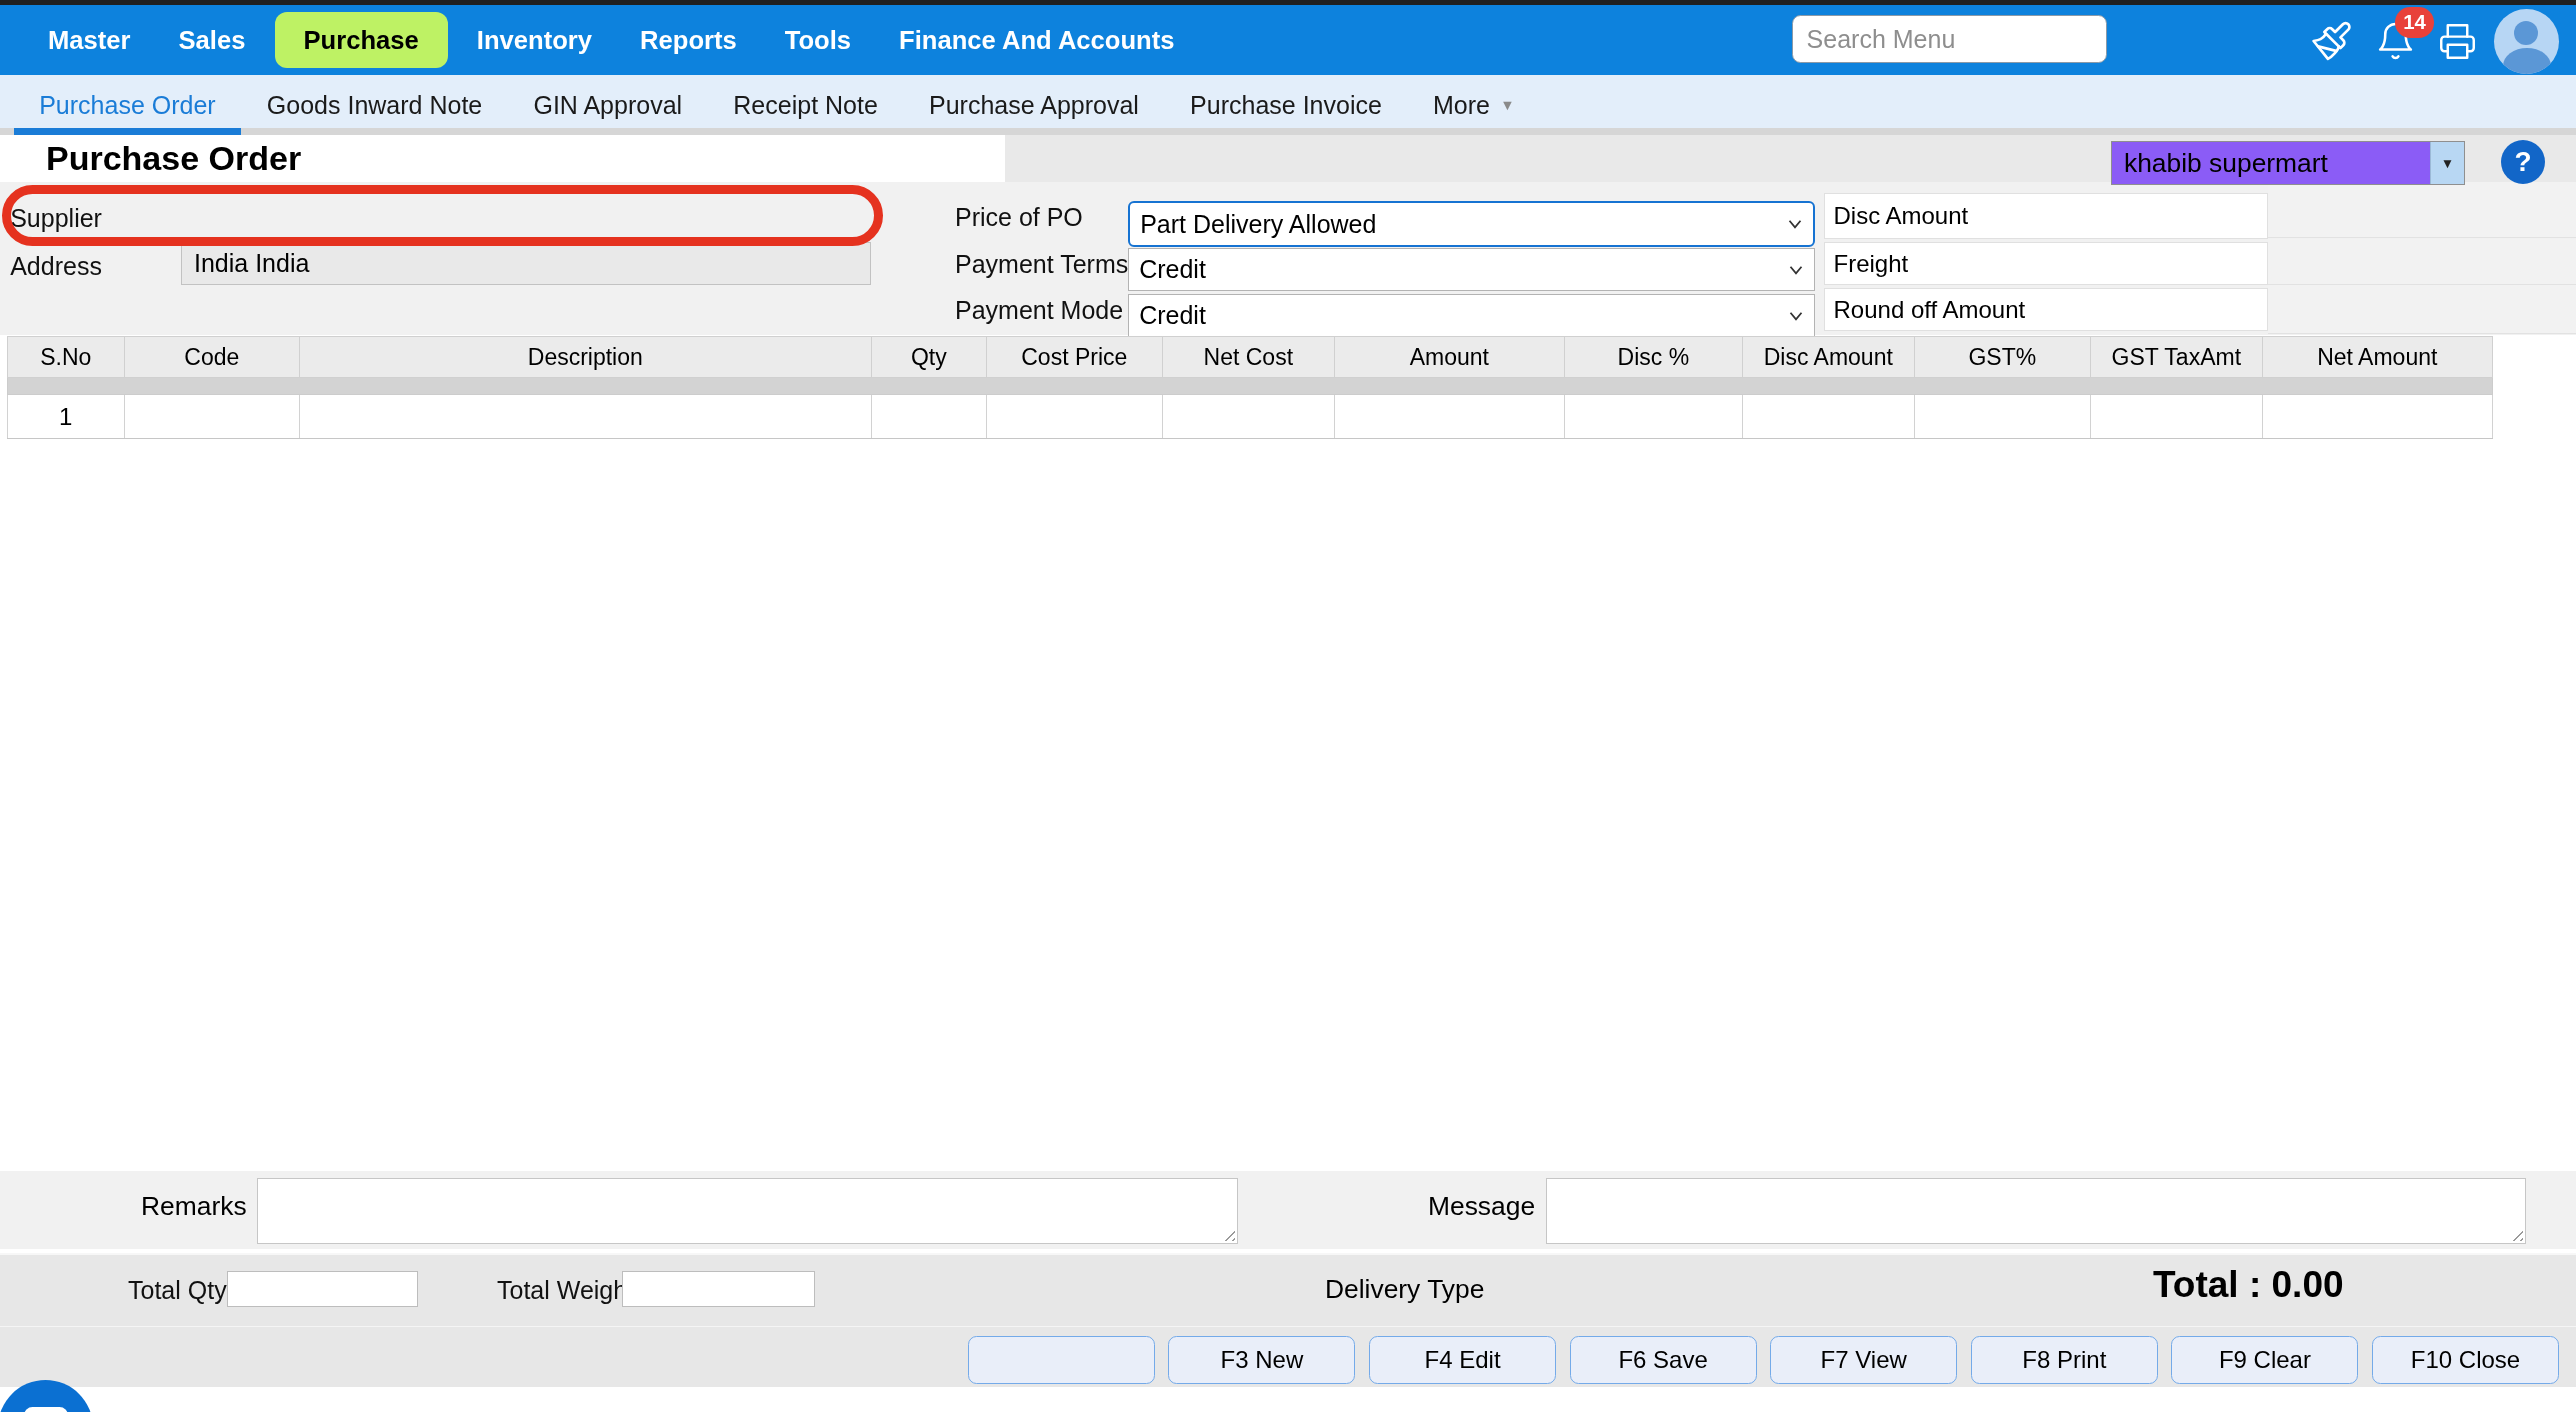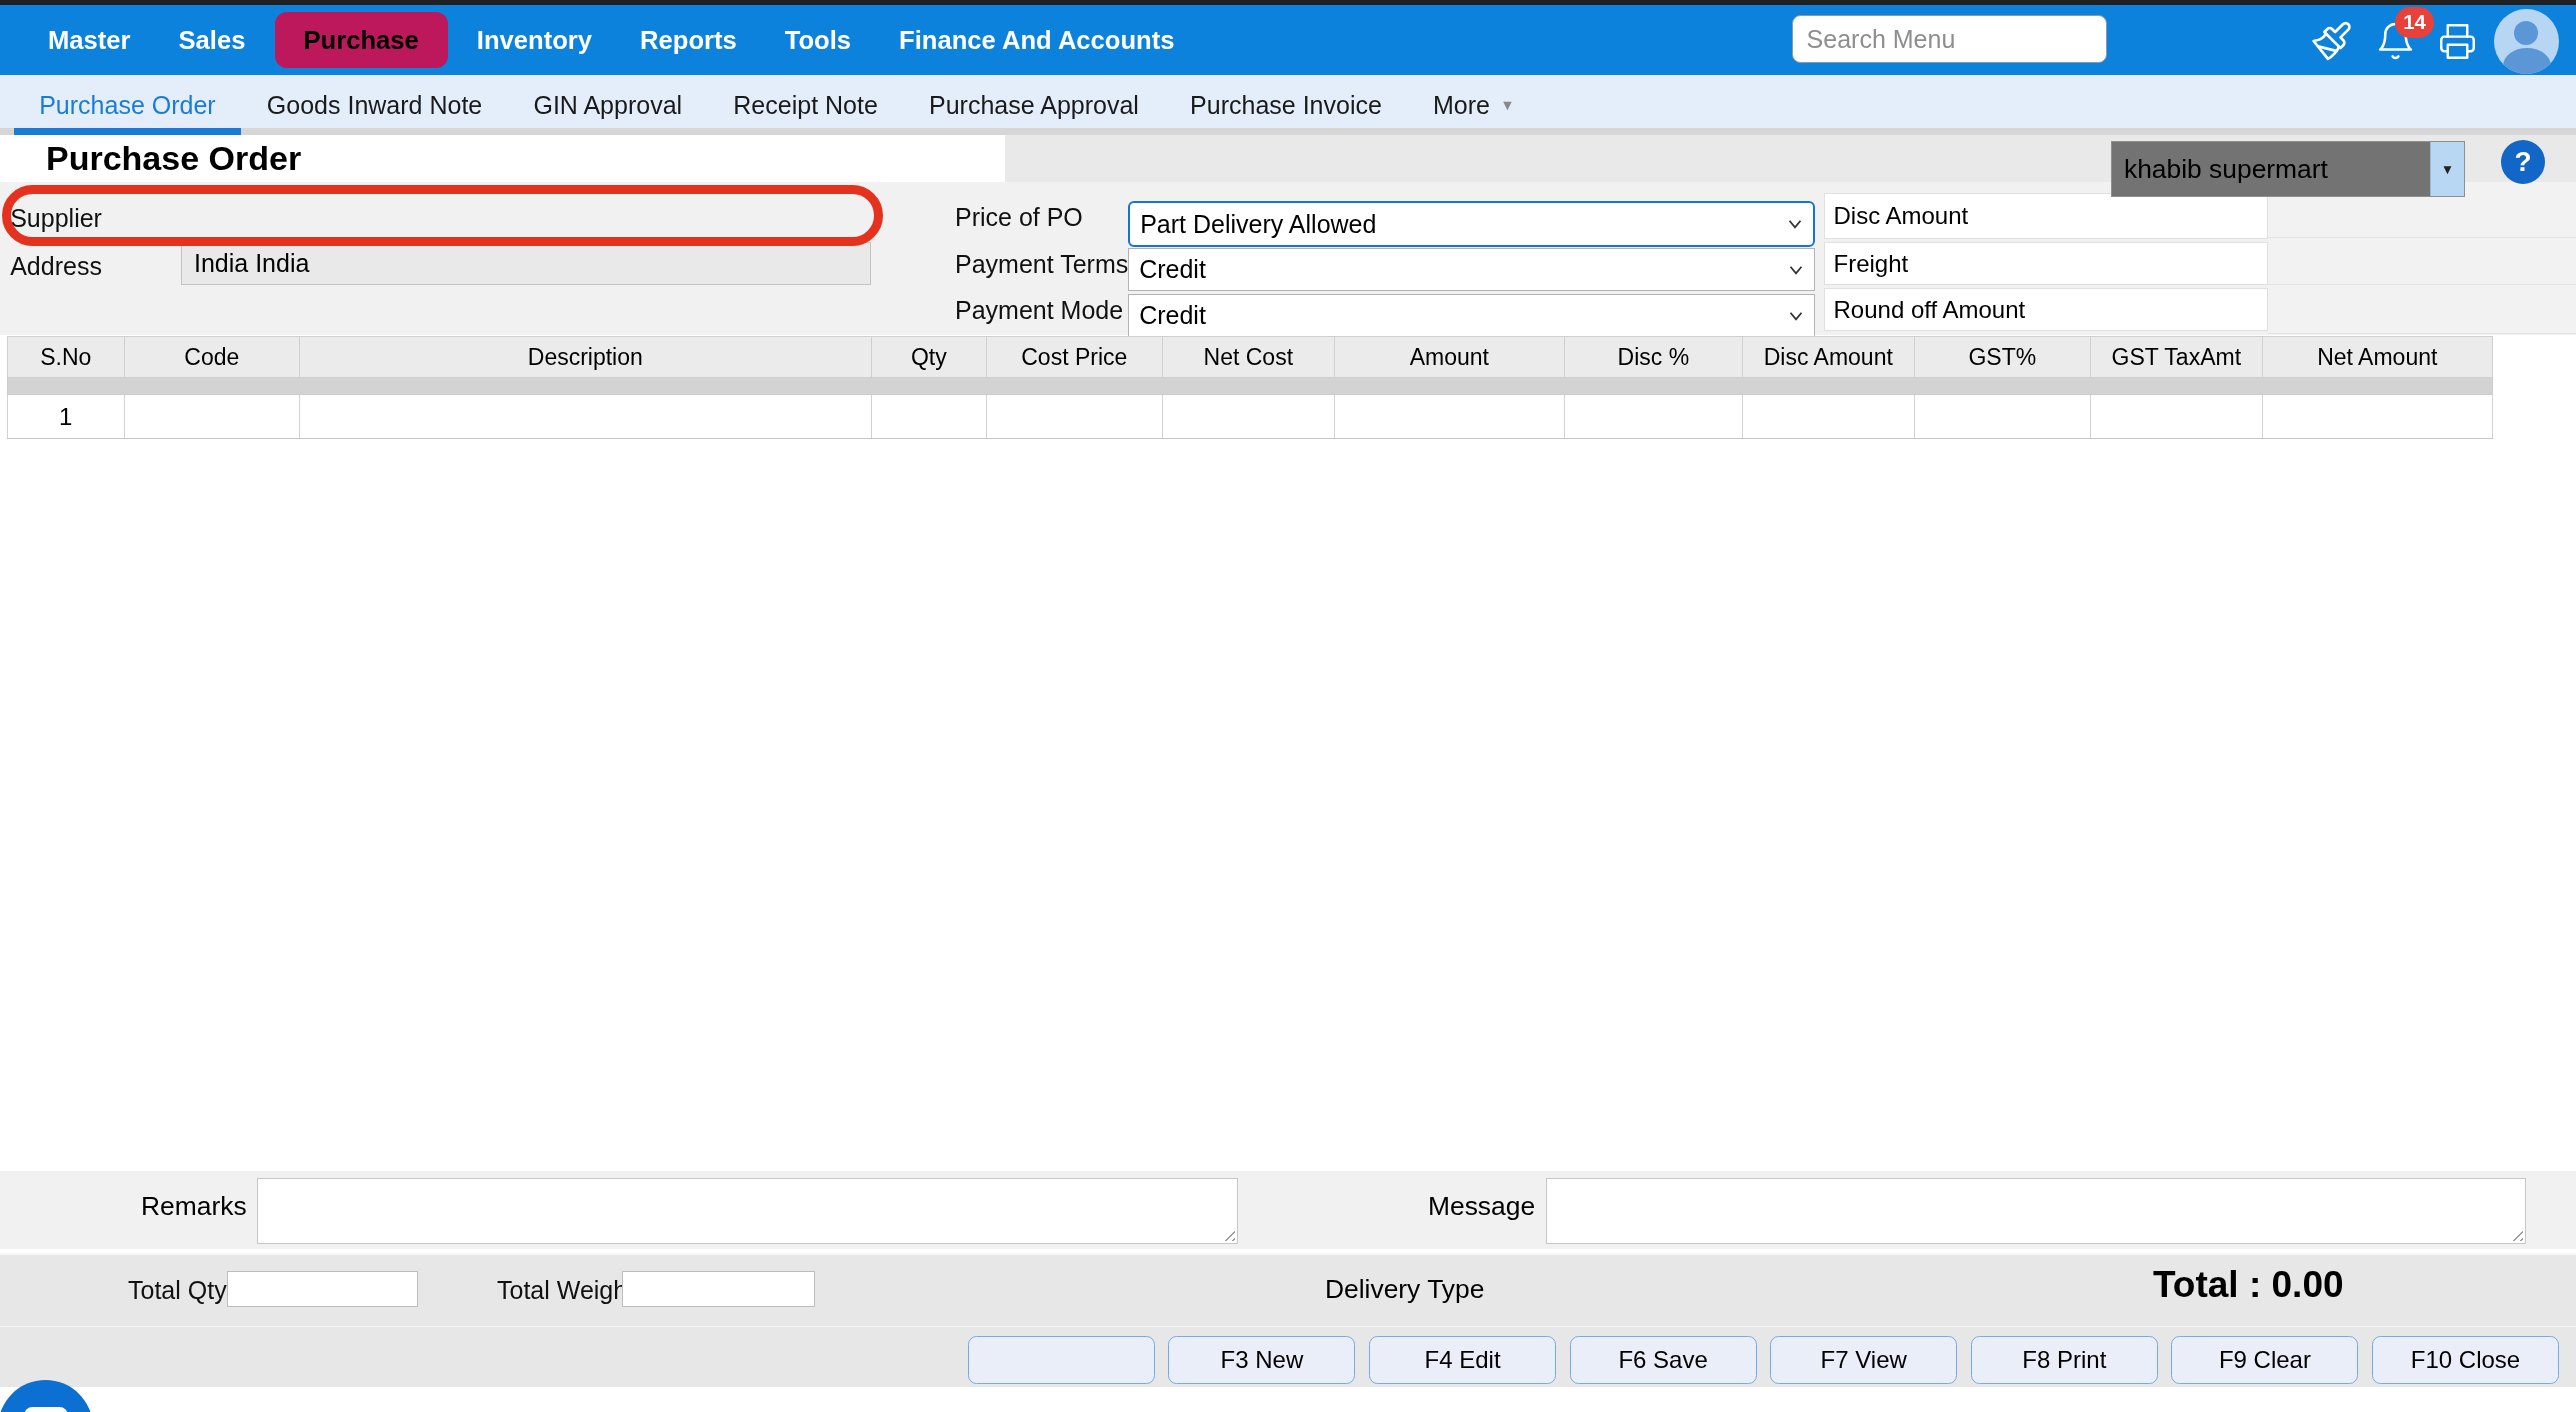--- a/index.html
+++ b/index.html
@@ -6,41 +6,41 @@
   html,body { background:#fff; }
   body { font-family: "Liberation Sans", sans-serif; }
   .page { position:relative; width:2576px; height:1412px; background:#fff; overflow:hidden; }
 
   
   .topstrip { position:absolute; left:0; top:0; right:0; height:5.1px; background:#202020; }
 
   
   .nav { position:absolute; left:0; top:5.1px; right:0; height:70px; background:#0d82dd; display:flex; align-items:center; padding-left:24px; }
   .nav-item { color:#fff; font-size:25.6px; font-weight:bold; padding:0 24px; height:70px; display:flex; align-items:center; cursor:pointer; white-space:nowrap; }
-  .nav-item.active { background:#be185d; color:#000; border-radius:12px; height:56px; padding:0 29px; margin:0 5.1px; }
+  .nav-item.active { background:#bef264; color:#000; border-radius:12px; height:56px; padding:0 29px; margin:0 5.1px; }
   .search-box { position:absolute; left:1792px; top:15.3px; width:315px; height:48px; background:#fff; border:1.7px solid #8b9aa8; border-radius:8.5px; font-size:25px; color:#222; padding:0 13.6px; outline:none; }
   .search-box::placeholder { color:#8e8e8e; }
   .nav-icon { position:absolute; cursor:pointer; }
   .badge { position:absolute; left:2395px; top:6.8px; min-width:39px; height:31px; background:#e8413a; color:#fff; font-size:20.4px; font-weight:bold; border-radius:15.3px; display:flex; align-items:center; justify-content:center; padding:0 6.8px; z-index:3; }
   .avatar-wrap { position:absolute; left:2494px; top:8.5px; width:65px; height:65px; border-radius:50%; background:#b7d6f4; overflow:hidden; cursor:pointer; }
   .avatar-head { position:absolute; left:20.4px; top:12px; width:24px; height:24px; border-radius:50%; background:#5b97d6; }
   .avatar-body { position:absolute; left:8.5px; top:39px; width:48px; height:36px; border-radius:50% 50% 0 0; background:#5b97d6; }
 
   
   .subtabs { position:absolute; left:0; top:75px; right:0; height:60px; background:#e3eefa; display:flex; align-items:center; padding-left:13.6px; }
   .subtabs::after { content:""; position:absolute; left:0; right:0; bottom:0; height:6.8px; background:#d6d6d6; }
   .subtab { position:relative; font-size:25px; color:#1a1a1a; padding:0 25.6px; height:60px; display:flex; align-items:center; cursor:pointer; white-space:nowrap; }
   .subtab.active { color:#1a7cd7; }
   .subtab.active::after { content:""; position:absolute; left:0; right:0; bottom:0; height:6.8px; background:#1a7cd7; z-index:2; }
   .more-arrow { font-size:14.5px; color:#8a8a8a; margin-left:10.2px; }
 
   
   .title-band-gray { position:absolute; left:1005px; top:135px; right:0; height:48px; background:#e9e9e9; }
   .page-title { position:absolute; left:46px; top:139px; font-size:34px; font-weight:bold; color:#000; }
-  .store-combo { position:absolute; left:2111px; top:141px; width:354px; height:56px; background:#737373; border:1.7px solid #8f8f8f; display:flex; align-items:center; z-index:4; cursor:pointer; }
+  .store-combo { position:absolute; left:2111px; top:141px; width:354px; height:44px; background:#8b5cf6; border:1.7px solid #8f8f8f; display:flex; align-items:center; z-index:4; cursor:pointer; }
   .store-combo-text { flex:1; font-size:26.4px; color:#000; padding-left:12px; white-space:nowrap; overflow:hidden; }
   .store-combo-btn { width:34px; height:100%; background:#b8d7f3; display:flex; align-items:center; justify-content:center; font-size:13.6px; color:#222; border-left:0.9px solid #9bb9d6; }
   .help-btn { position:absolute; left:2501px; top:140px; width:44px; height:44px; border-radius:50%; background:#1266c8; color:#fff; font-size:28px; font-weight:bold; display:flex; align-items:center; justify-content:center; z-index:4; cursor:pointer; }
 
   
   .form-band { position:absolute; left:0; top:182px; right:0; height:153px; background:#f1f1f1; }
   .fld-label { position:absolute; font-size:25px; color:#111; white-space:nowrap; }
   .inp { position:absolute; font-size:25px; color:#000; padding:0 12px; outline:none; }
   .supplier-inp { left:181px; top:194px; width:690px; height:44px; background:#fff; border:1.7px solid #a6a6a6; }
   .address-inp { left:181px; top:242px; width:690px; height:43px; background:#e9e9e9; border:1.7px solid #c2c2c2; }

